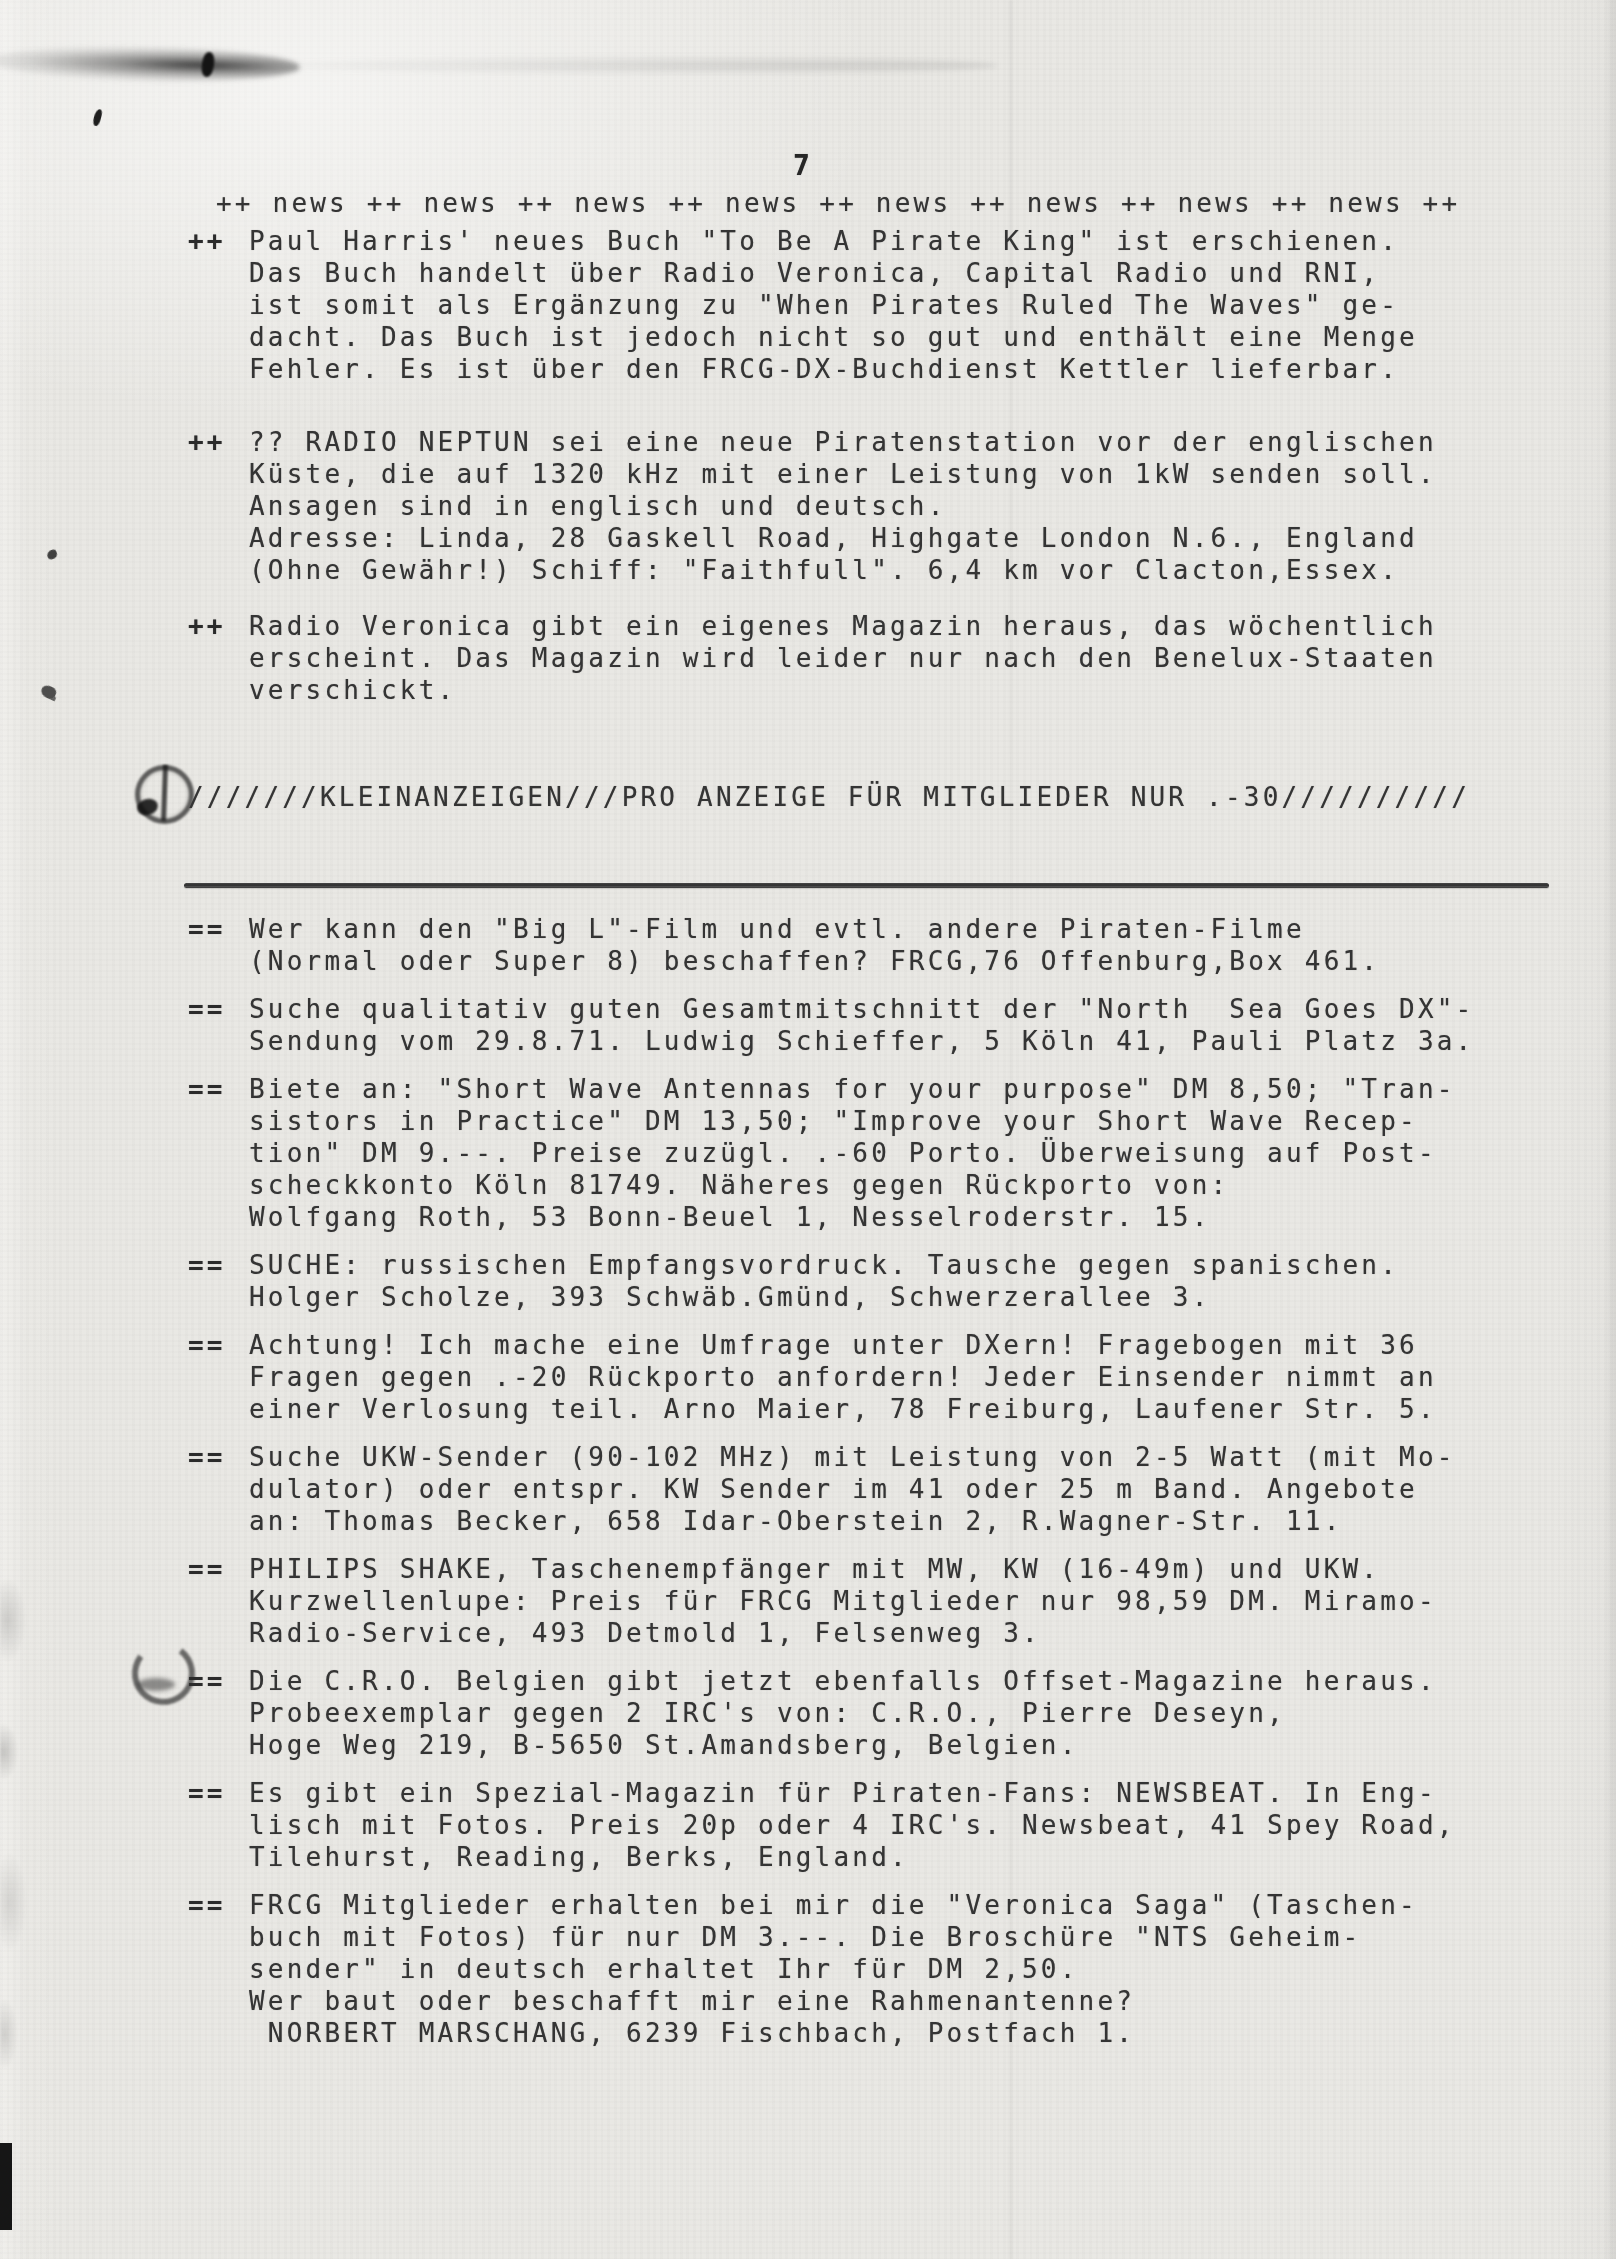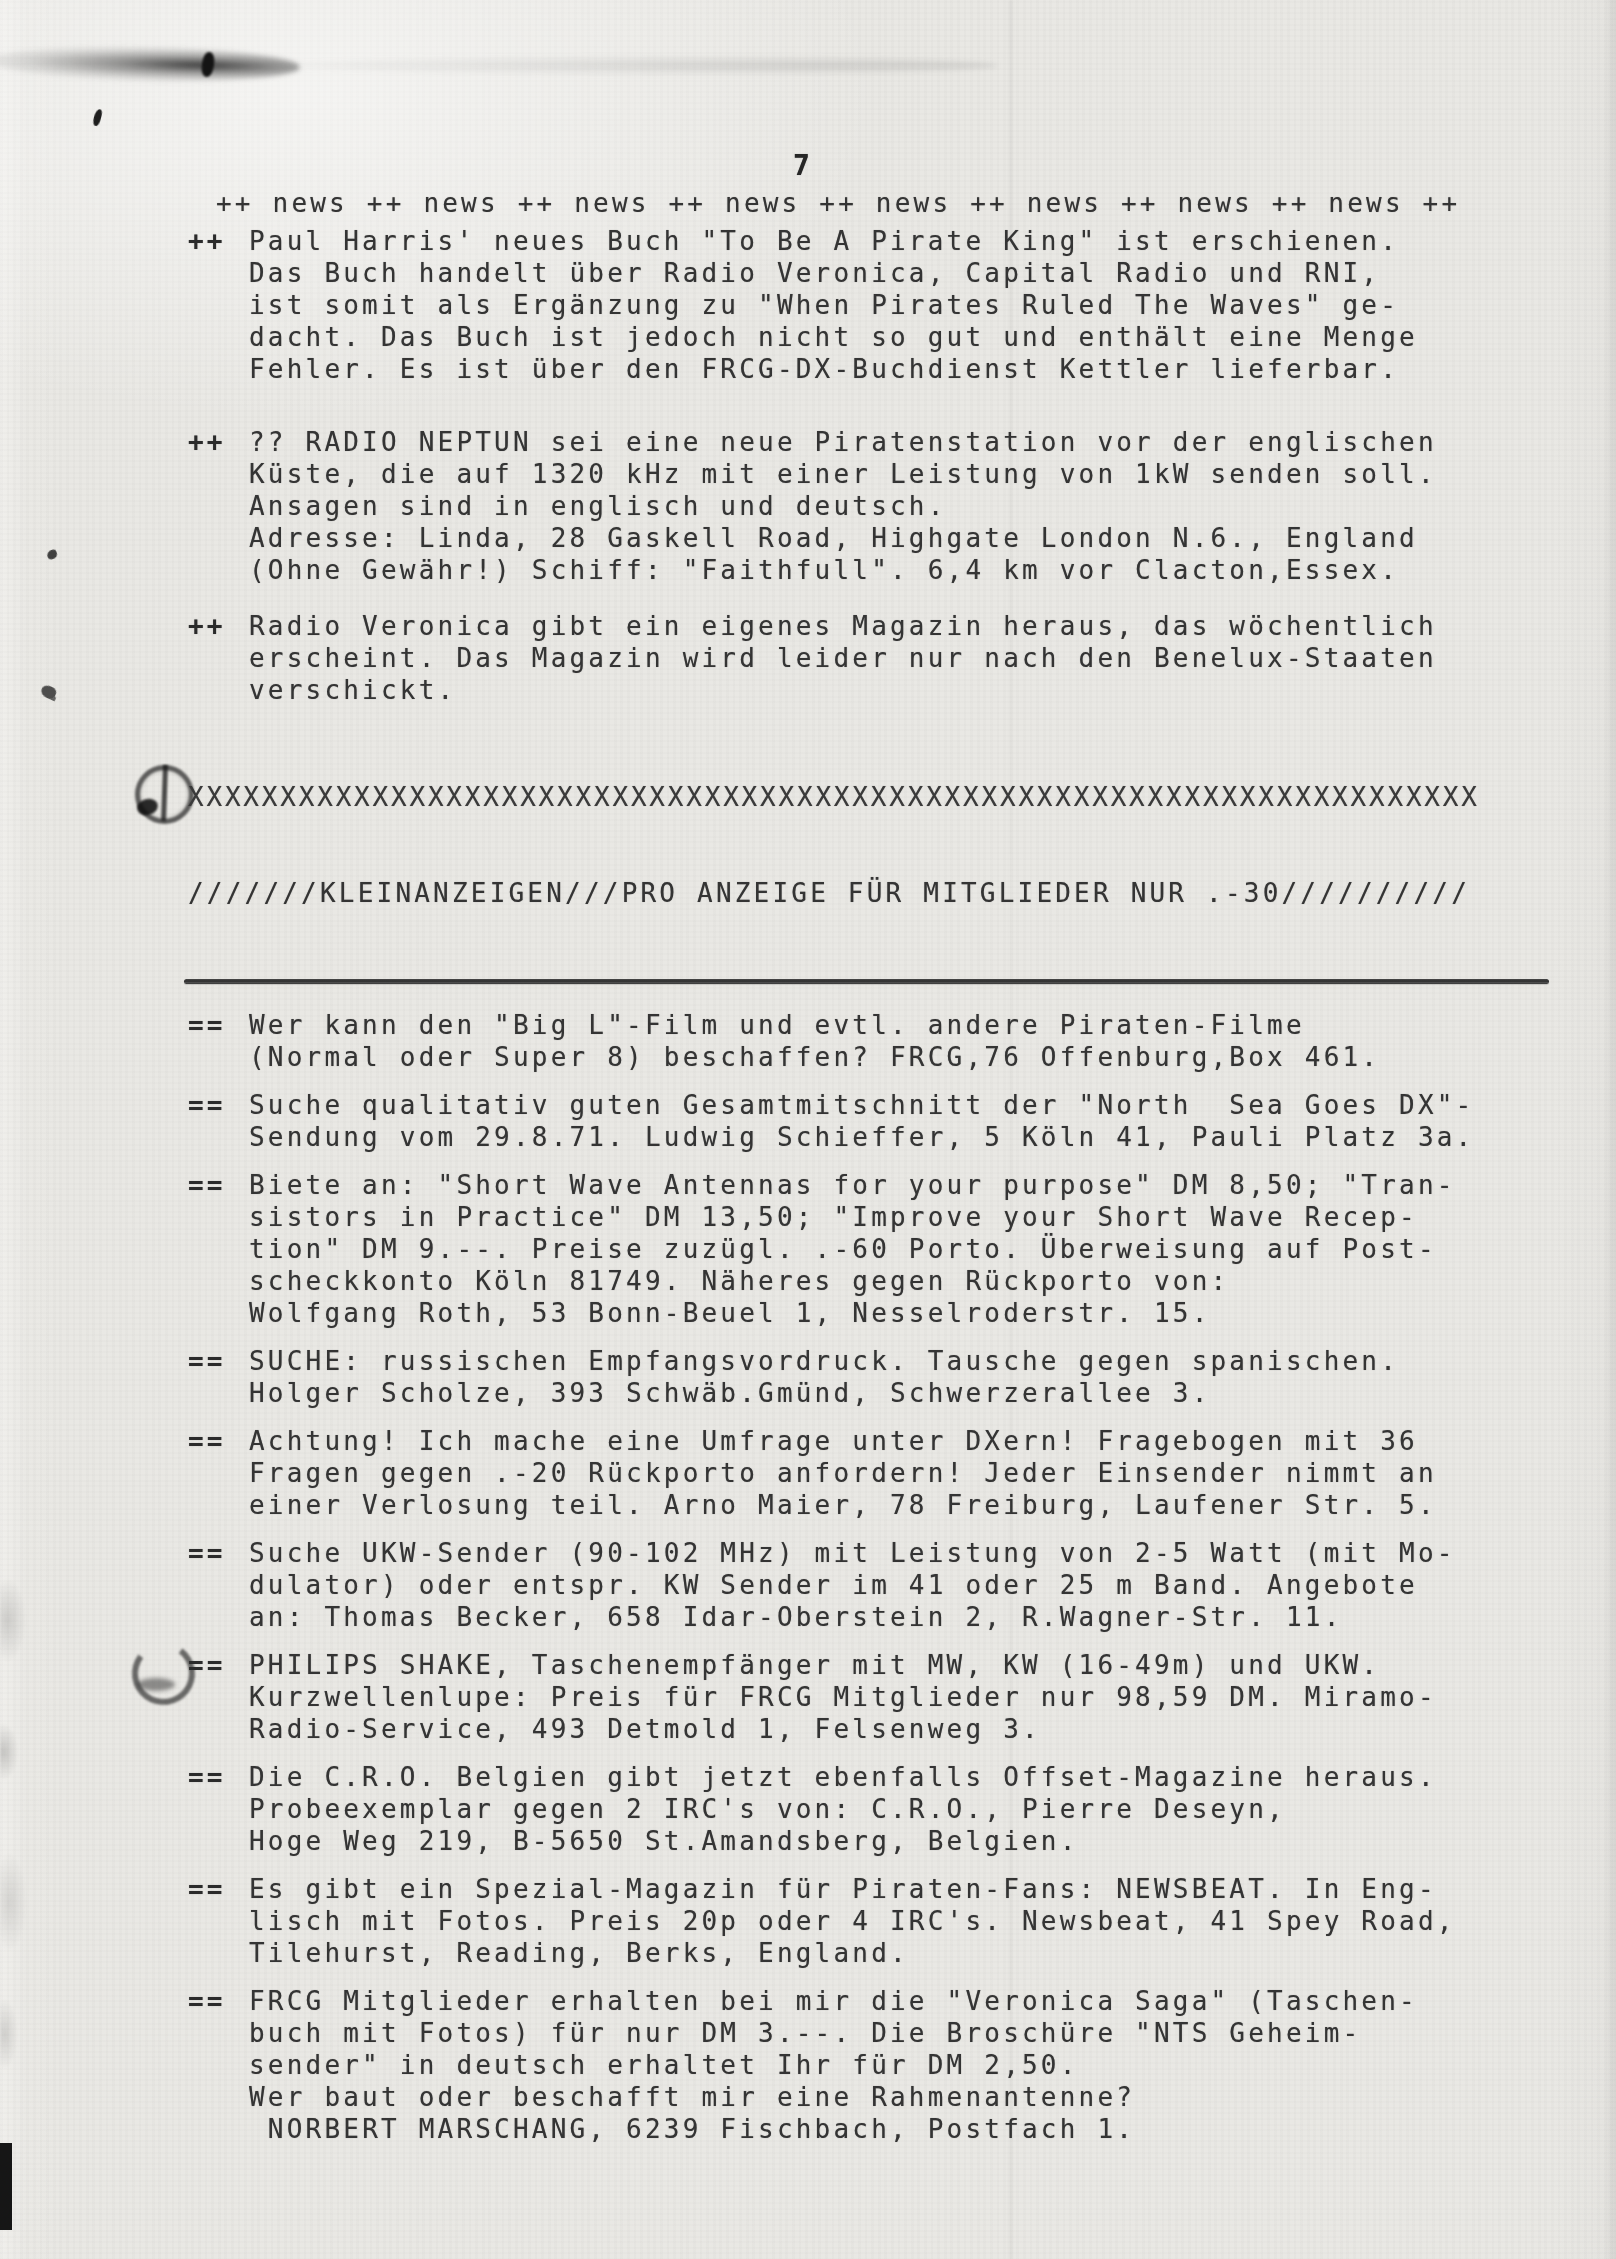--- a/index.html
+++ b/index.html
@@ -160,21 +160,20 @@
 (Ohne Gewähr!) Schiff: "Faithfull". 6,4 km vor Clacton,Essex.</span>
     </div>
     <div class="item news-item-3">
       <span class="marker">++</span>
       <span class="text">Radio Veronica gibt ein eigenes Magazin heraus, das wöchentlich
 erscheint. Das Magazin wird leider nur nach den Benelux-Staaten
 verschickt.</span>
     </div>
 
     <div class="divider-block">
-      <div class="xrow">XXXXXXXXXXXXXXXXXXXXXXXXXXXXXXXXXXXXXXXXXXXXXXXXXXXXXXXXXXXXXXXXXXXXXX</div>
       <div>///////KLEINANZEIGEN///PRO ANZEIGE FÜR MITGLIEDER NUR .-30//////////</div>
     </div>
 
     <div class="rule"></div>
 
     <div class="item ad-item ad-item-1">
       <span class="marker">==</span>
       <span class="text">Wer kann den "Big L"-Film und evtl. andere Piraten-Filme
 (Normal oder Super 8) beschaffen? FRCG,76 Offenburg,Box 461.</span>
     </div>

